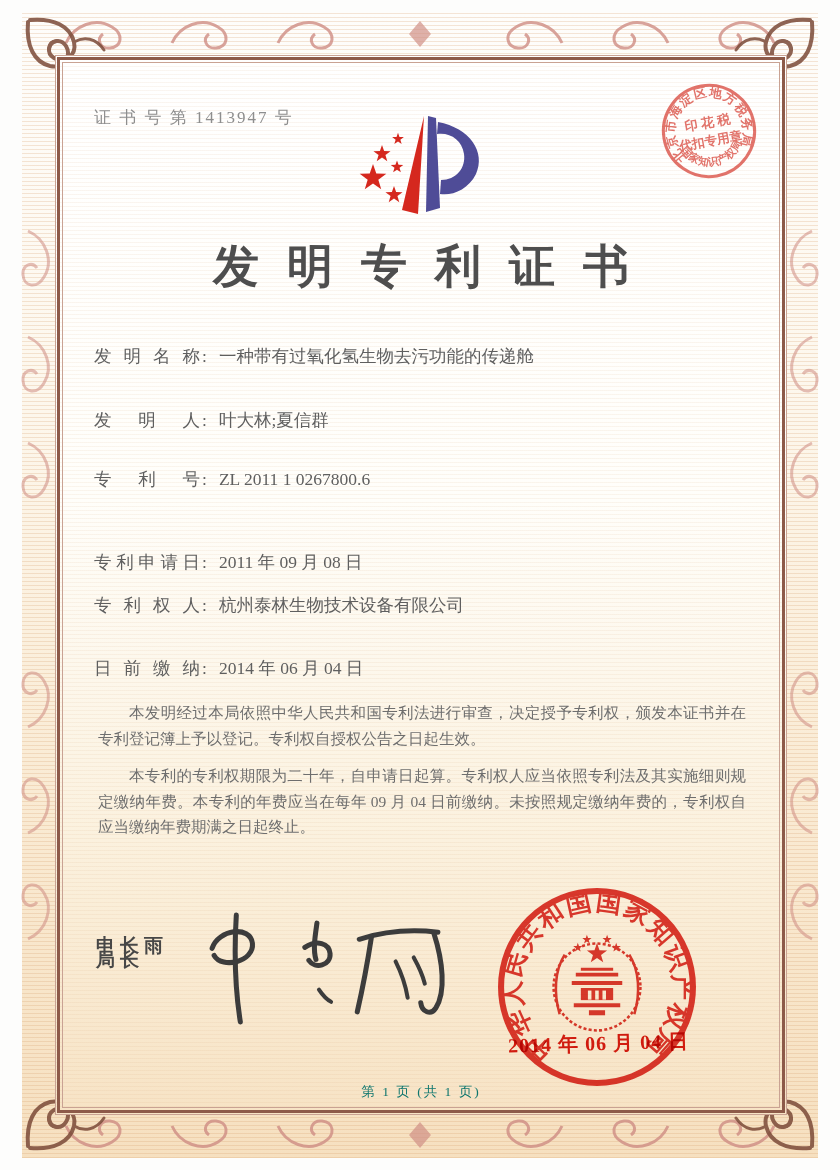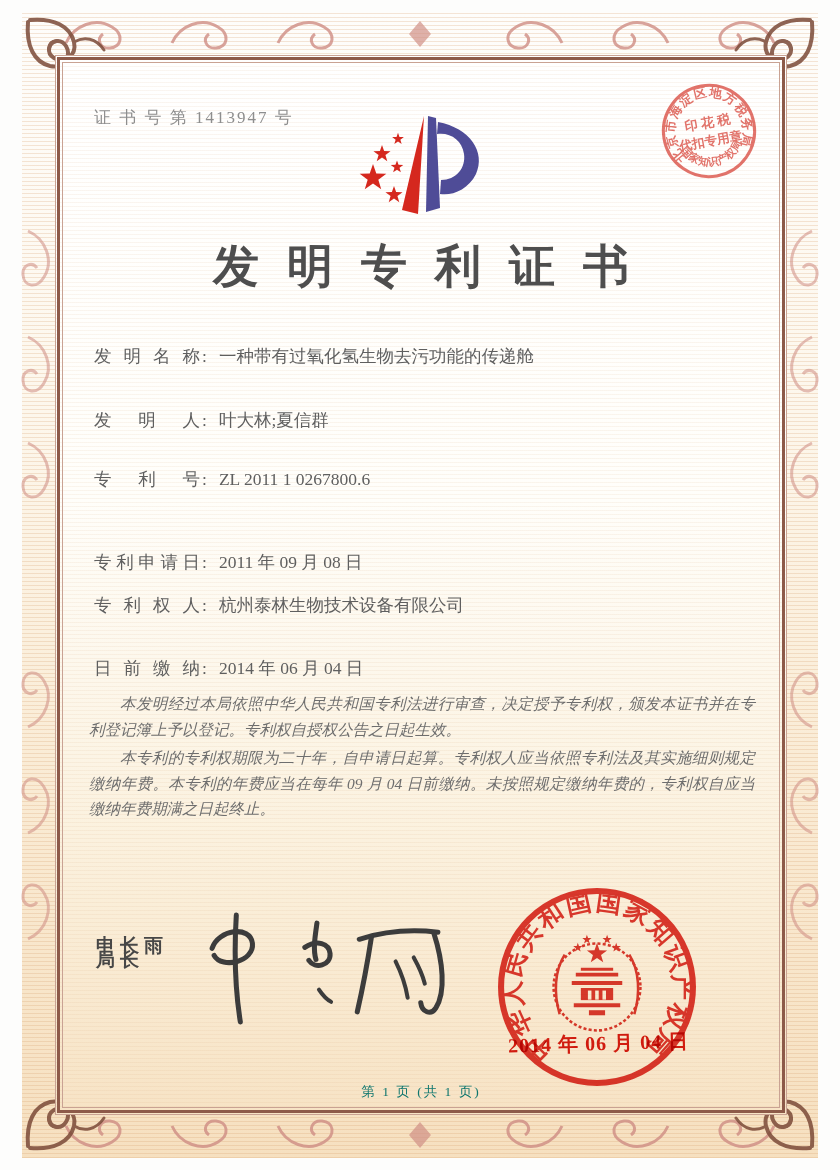--- a/index.html
+++ b/index.html
@@ -37,21 +37,21 @@
   
   .content{position:absolute;inset:0;}
   .cert-no{position:absolute;left:94px;top:106px;font-size:17px;color:#8e8e8e;letter-spacing:2px;}
   .logo{position:absolute;left:348px;top:106px;width:150px;height:124px;}
   .title{position:absolute;left:57px;width:728px;top:236px;text-align:center;
          font-size:46px;font-weight:600;color:#4e4e4e;letter-spacing:28px;padding-left:28px;box-sizing:border-box;font-family:Liberation Mono, monospace;}
   .field{position:absolute;left:94px;font-size:17.5px;color:#5f5f5f;white-space:nowrap;}
   .flabel{display:inline-block;width:106px;text-align:justify;text-align-last:justify;}
   .fcolon{display:inline-block;margin:0 12px 0 2px;}
   .paras{position:absolute;left:86px;width:672px;top:688px;}
-  .paras p{margin:3px;font-size:15.5px;line-height:25.5px;color:#6e6e6e;text-indent:2em;text-align:justify;font-style:italic;}
+  .paras p{margin:12px;font-size:15.5px;line-height:25.5px;color:#6e6e6e;text-indent:2em;text-align:justify;}
   .signer{position:absolute;left:96px;font-size:19px;font-weight:bold;color:#474747;
           font-family:Liberation Serif, serif;letter-spacing:5px;}
   .sg-title{top:947px;}
   .sg-name{top:933px;}
   .signature{position:absolute;left:198px;top:903px;width:252px;height:126px;}
   .seal{position:absolute;left:496px;top:886px;width:202px;height:202px;mix-blend-mode:multiply;opacity:.9;}
   .seal-date{position:absolute;left:508px;top:1030px;width:190px;font-size:20px;font-weight:bold;
              color:#d81e12;letter-spacing:1px;transform:rotate(-1.5deg);z-index:5;mix-blend-mode:multiply;}
   .tax-stamp{position:absolute;left:633px;top:55px;width:152px;height:152px;transform:rotate(-10deg);
              mix-blend-mode:multiply;opacity:.92;}

